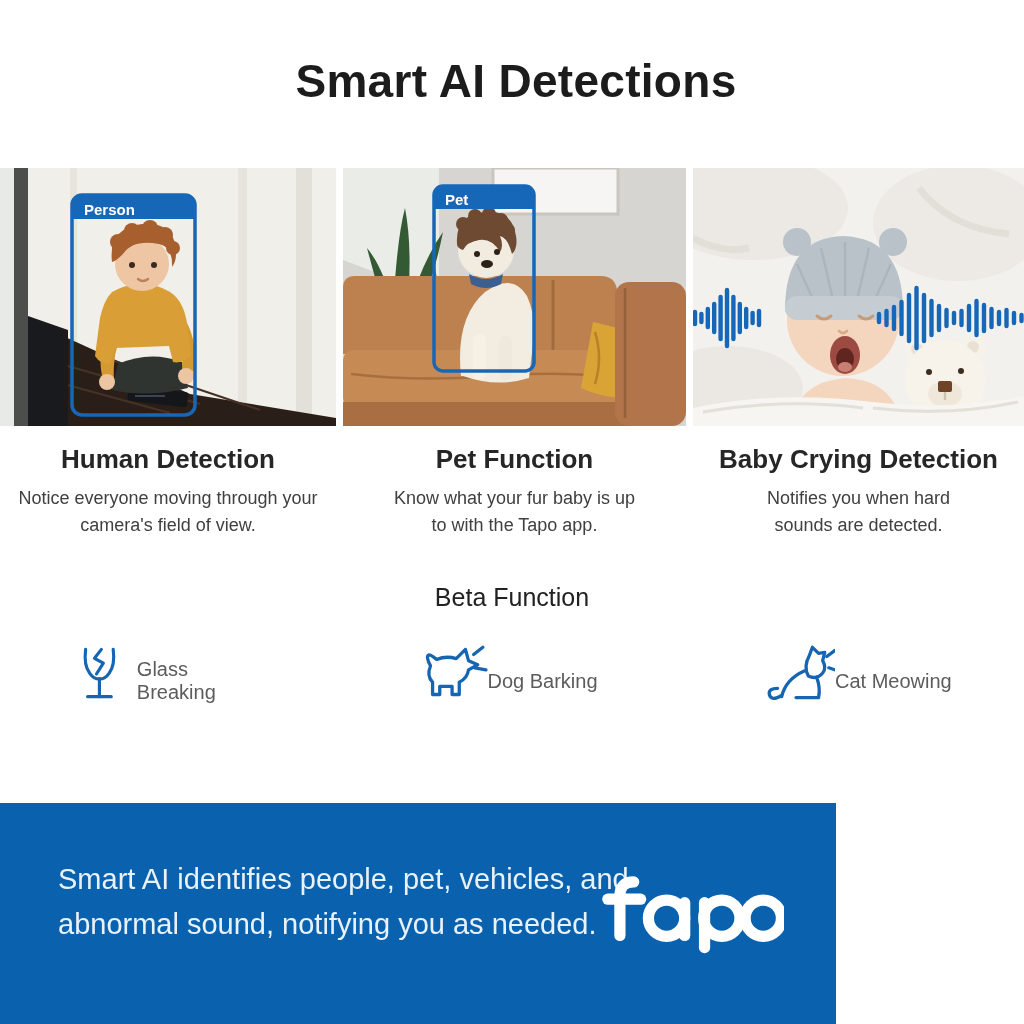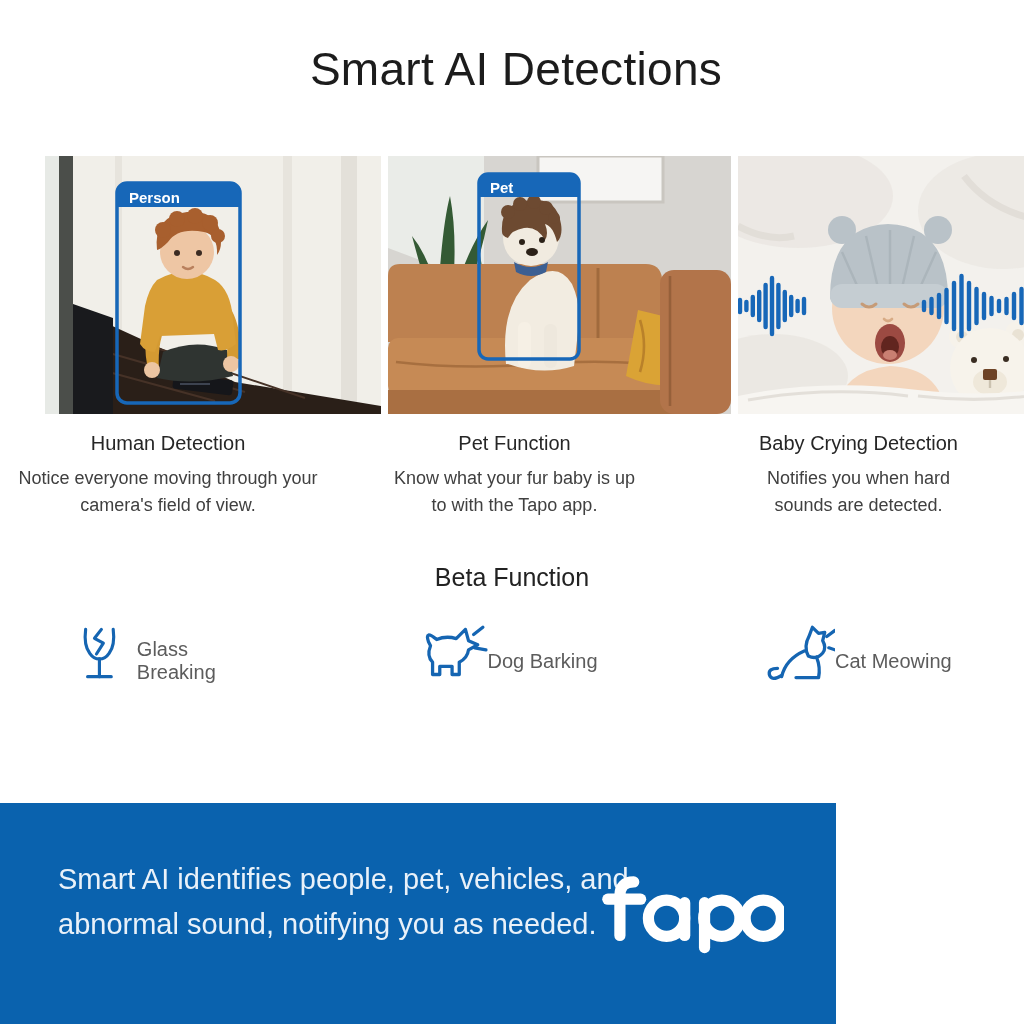--- a/index.html
+++ b/index.html
@@ -2,33 +2,33 @@
 <html><head>
 <meta charset="utf-8">
 <style>
   html,body{margin:0;padding:0;}
   body{
     width:1024px;height:1024px;position:relative;overflow:hidden;
     background:#ffffff;font-family:"Liberation Sans", sans-serif;
   }
   
   .title{
-    margin:0;padding-top:42px;height:56px;text-align:center;
-    font-size:46px;font-weight:400;color:#1c1c1c;letter-spacing:.3px;padding-left:8px;
+    margin:12px;padding-top:42px;height:56px;text-align:center;
+    font-size:46px;font-weight:700;color:#1c1c1c;letter-spacing:.3px;padding-left:8px;
   }
   
-  .photos{display:grid;grid-template-columns:336px 343px 331px;gap:7px;margin-top:58px;padding-left:45px;}
+  .photos{display:grid;grid-template-columns:336px 343px 331px;gap:7px;margin-top:58px;}
   .photo{height:258px;position:relative;overflow:hidden;background:#eceae6;}
   .photo svg.scene{display:block;width:100%;height:100%;}
   .tag-text{font-family:"Liberation Sans",sans-serif;font-size:15px;font-weight:bold;fill:#ffffff;}
   svg.wave{position:absolute;}
   svg.wave line{stroke:#1767b8;stroke-width:4.4;stroke-linecap:round;}
   
   .captions{display:grid;grid-template-columns:336px 343px 331px;gap:7px;margin-top:18px;text-align:center;}
-  .caption h3{margin:0 0 10px;font-size:20px;font-weight:400;color:#262626;}
+  .caption h3{margin:0 0 10px;font-size:26px;font-weight:700;color:#262626;}
   .caption p{margin:0 auto;font-size:18px;line-height:1.5;color:#404040;}
   .caption:nth-child(1) p{max-width:306px;}
   .caption:nth-child(2) p{max-width:252px;}
   .caption:nth-child(3) p{max-width:240px;}
   
   .beta-heading{margin:44px 0 0;text-align:center;font-size:25px;font-weight:500;color:#222222;}
   .beta-row{width:900px;margin:24px auto 0;display:flex;justify-content:space-between;}
   .beta-item{width:205px;display:flex;flex-direction:row;align-items:center;}
   .beta-item svg{width:78px;height:78px;}
   .beta-item svg *{fill:none;stroke:#1565b2;stroke-width:3.2;stroke-linecap:round;stroke-linejoin:round;}

